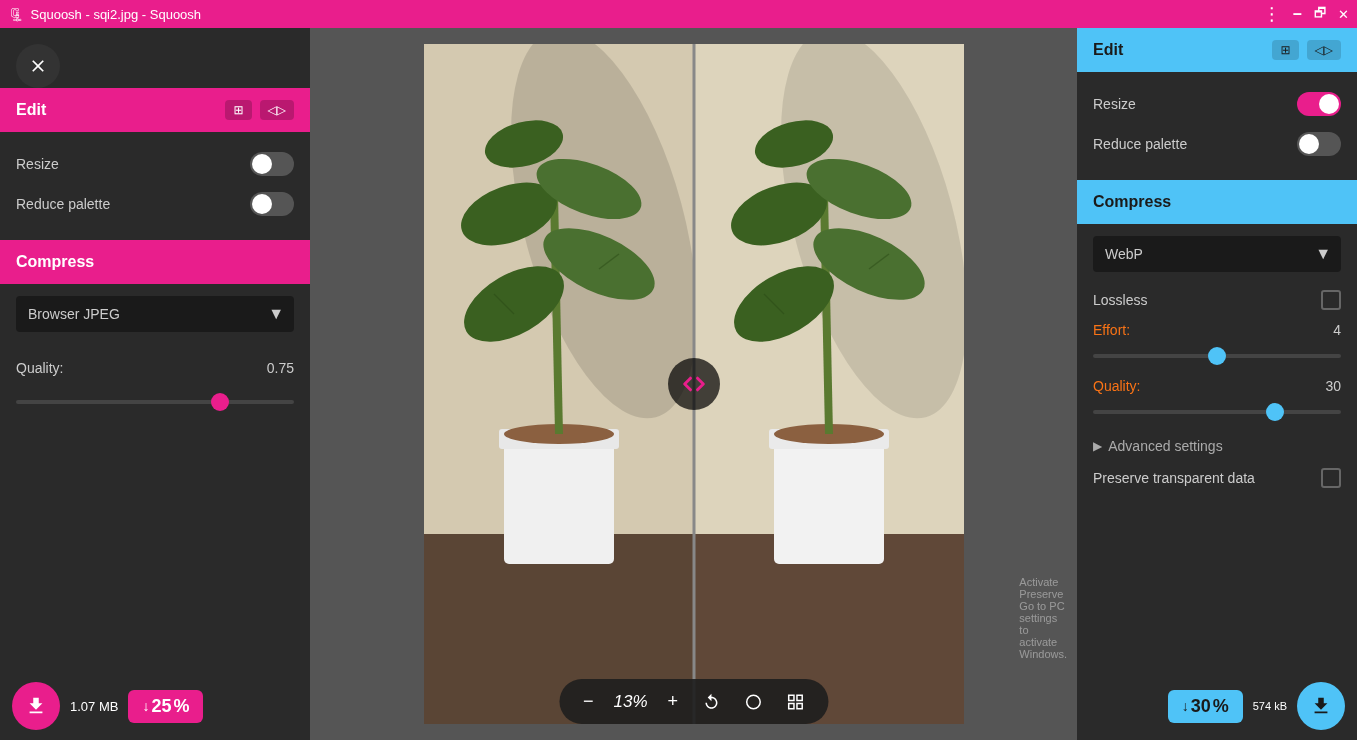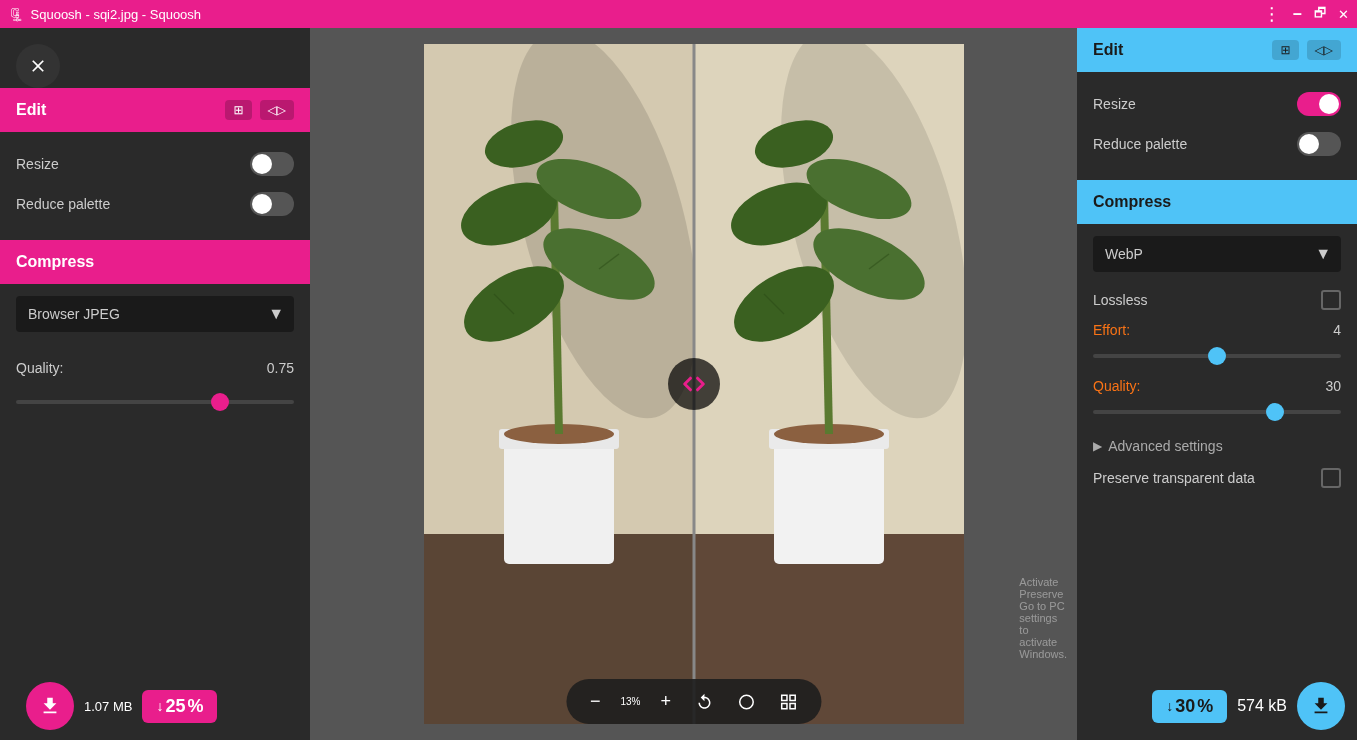--- a/index.html
+++ b/index.html
@@ -238,21 +238,21 @@
       height: 18px;
       border-radius: 50%;
       background: #4fc3f7;
       cursor: pointer;
     }
 
     
     .bottom-bar {
       position: absolute;
       bottom: 0;
-      left: 14px;
+      left: 0;
       right: 0;
       height: 68px;
       background: #2a2a2a;
       display: flex;
       align-items: center;
       padding: 0 12px;
       gap: 10px;
     }
     .download-btn-left {
       width: 48px;
@@ -343,22 +343,23 @@
       border: none;
       color: white;
       cursor: pointer;
       font-size: 18px;
       padding: 4px 8px;
       display: flex;
       align-items: center;
     }
     .zoom-display {
       color: white;
-      font-size: 10px;
+      font-size: 17px;
       padding: 0 4px;
+      font-style: italic;
     }
 
     
     .right-panel {
       width: 280px;
       background: #2a2a2a;
       display: flex;
       flex-direction: column;
       flex-shrink: 0;
     }
@@ -518,21 +519,21 @@
       font-size: 18px;
       font-weight: 700;
       border-radius: 6px;
       padding: 6px 14px;
       display: flex;
       align-items: center;
       gap: 2px;
     }
     .right-file-size {
       color: white;
-      font-size: 16px;
+      font-size: 11px;
     }
     .right-download-btn {
       width: 48px;
       height: 48px;
       background: #4fc3f7;
       border-radius: 50%;
       display: flex;
       align-items: center;
       justify-content: center;
       cursor: pointer;

